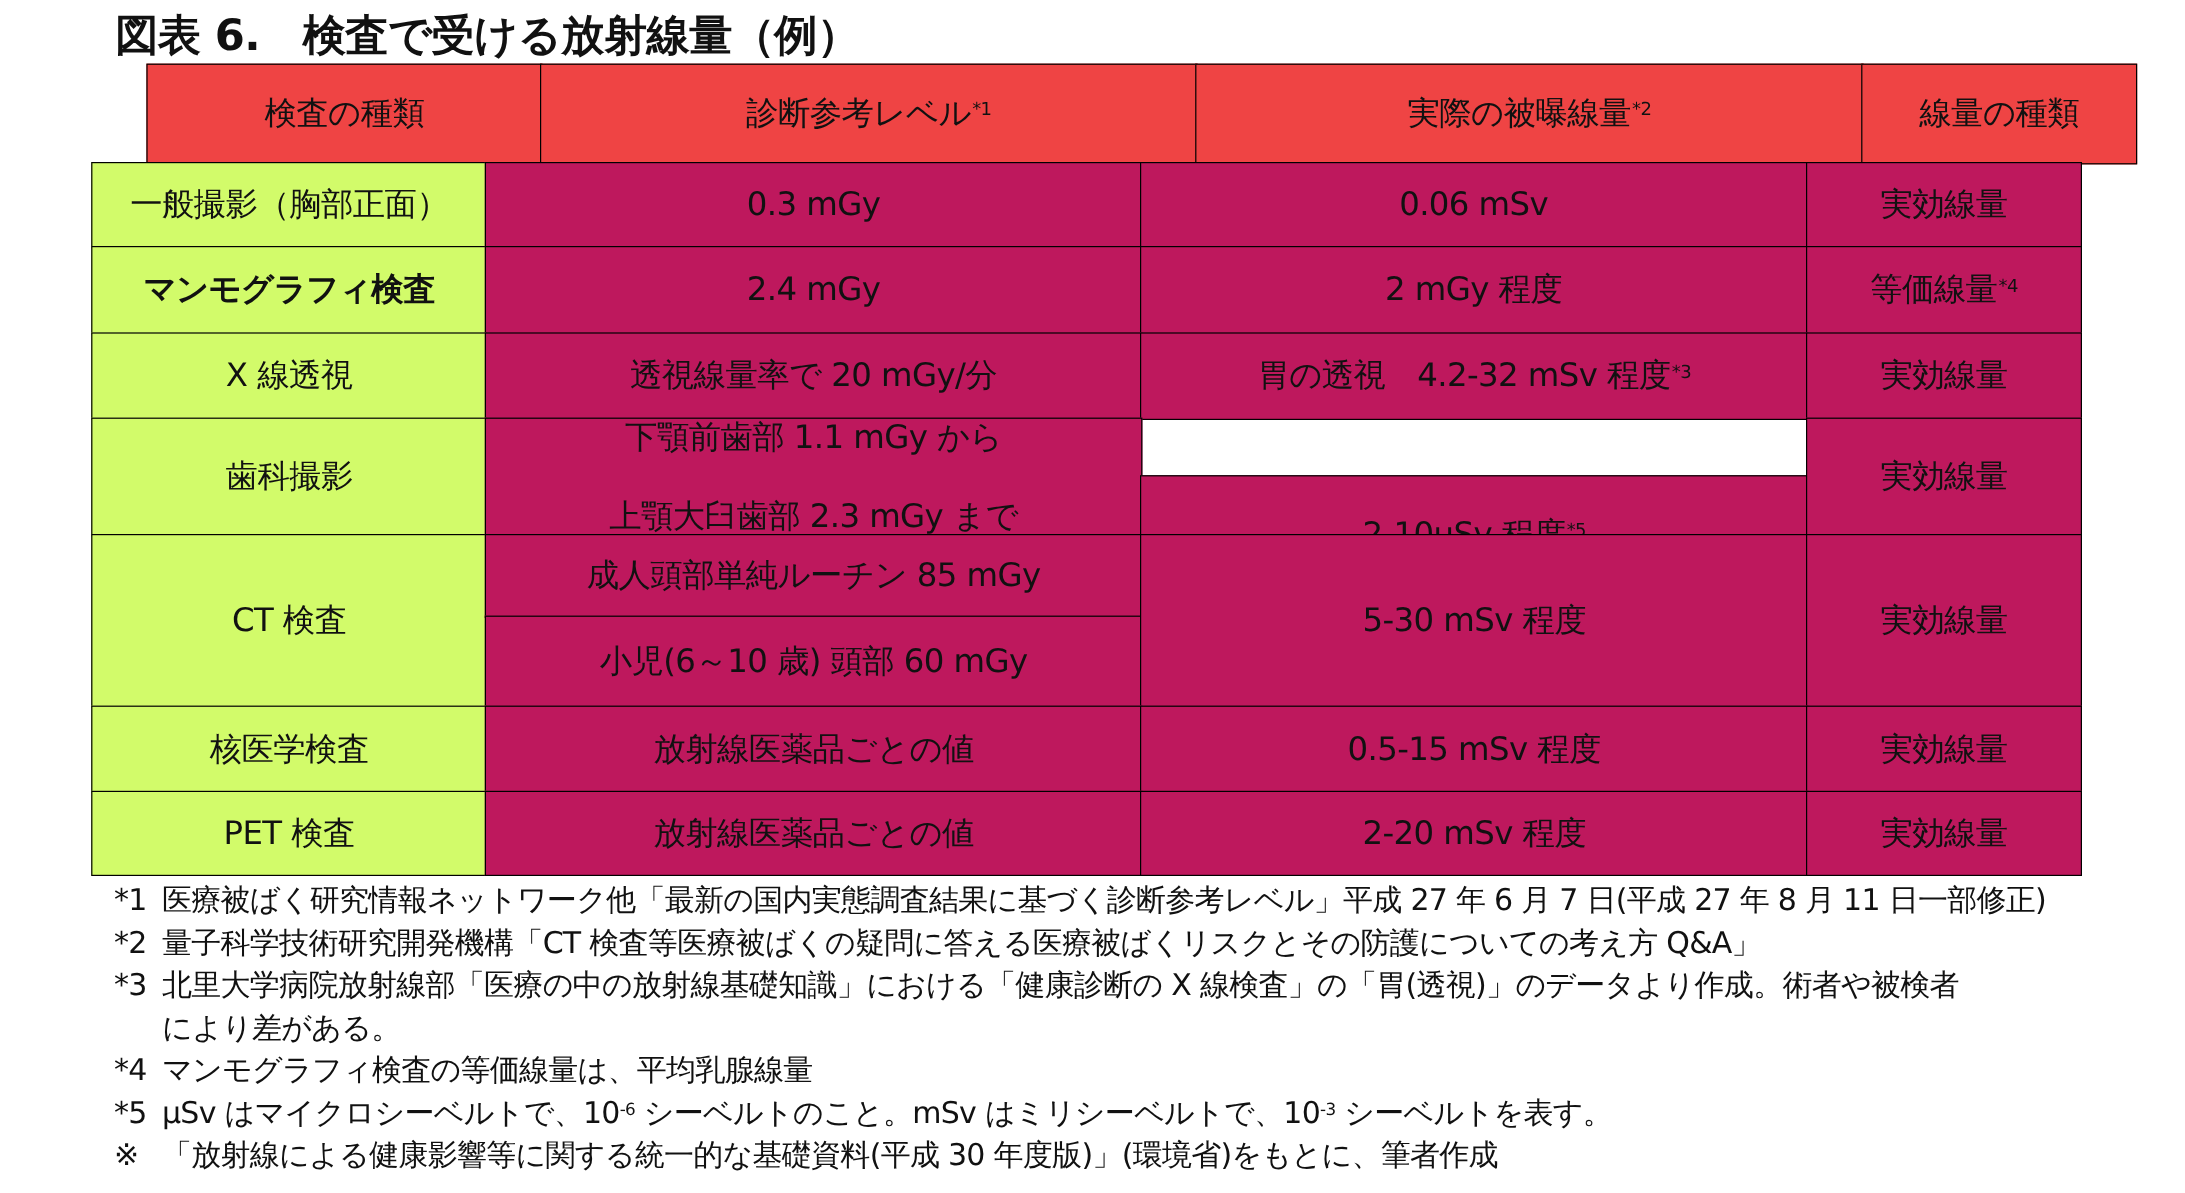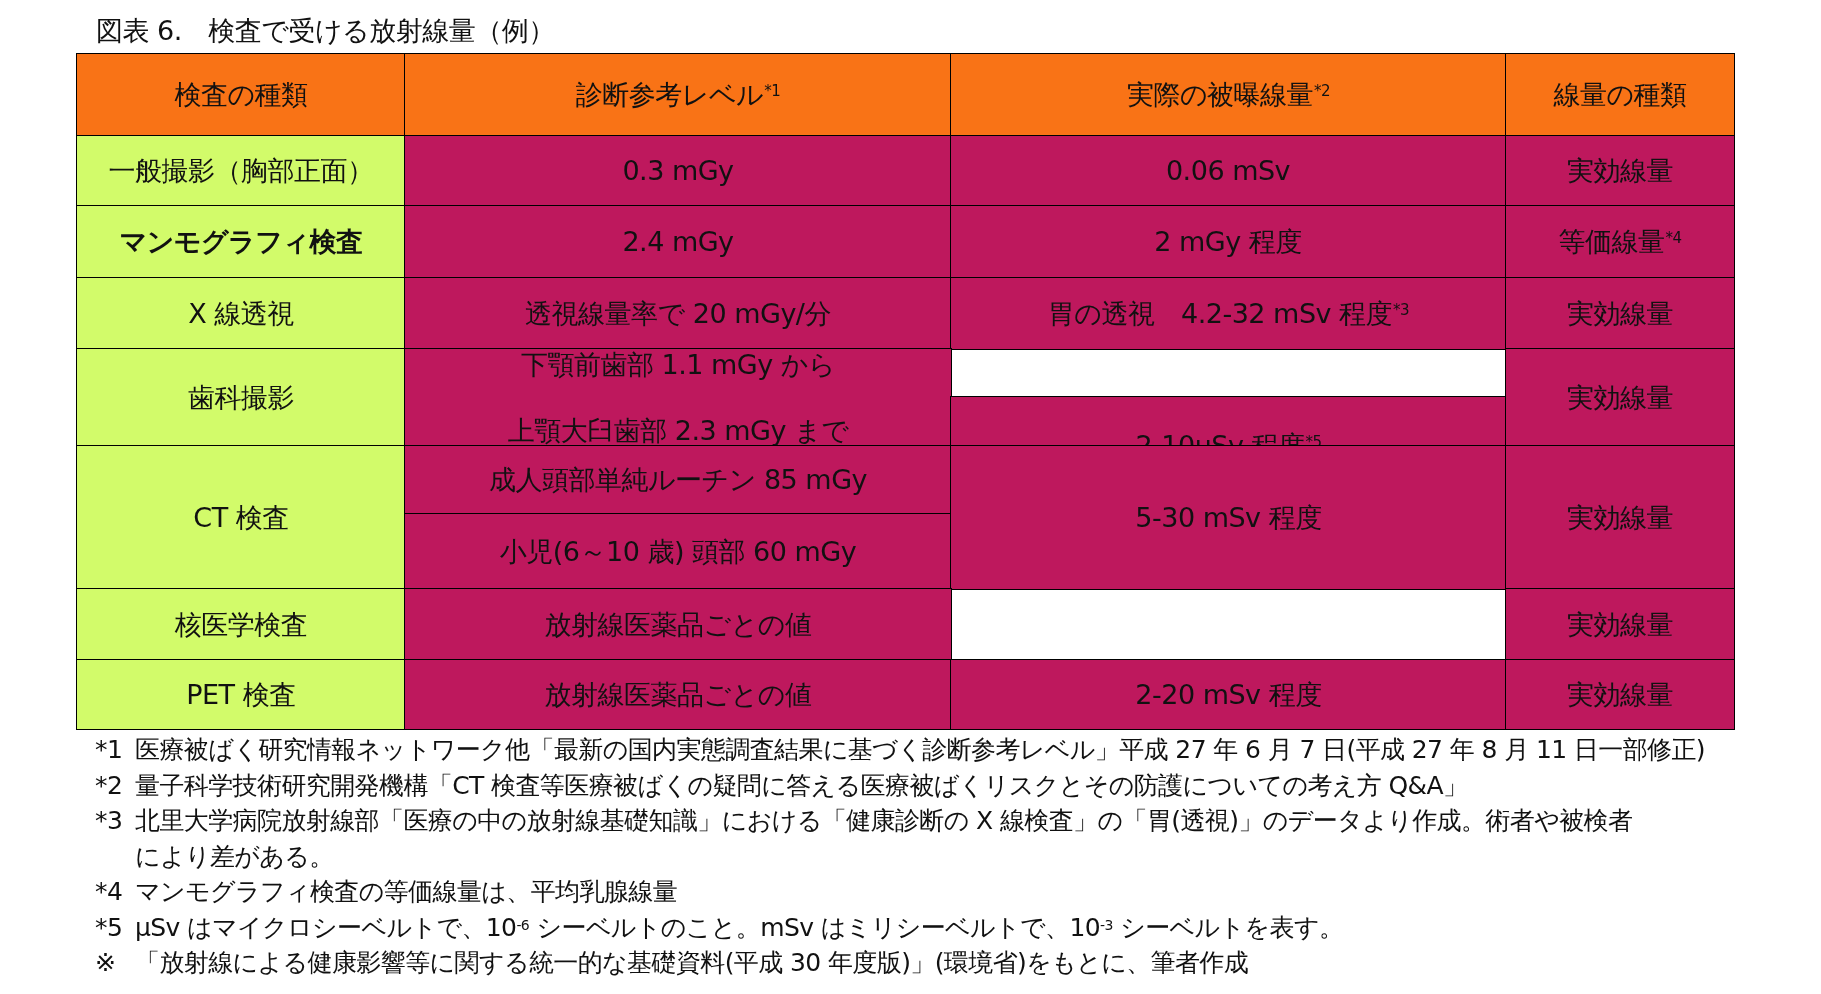--- a/index.html
+++ b/index.html
@@ -1,25 +1,25 @@
 <!DOCTYPE html>
 <html><head>
 <meta charset="utf-8">
 <style>
   html, body { margin:0; padding:0; background:#ffffff; }
   body { width:1821px; height:994px; position:relative; overflow:hidden;
          font-family:"DejaVu Sans", "Liberation Sans", sans-serif; color:#111; }
-  .title { position:absolute; left:96px; top:14px; font-size:27px; line-height:34px;
-           font-weight:normal; letter-spacing:-0.5px; white-space:nowrap; }
+  .title { position:absolute; left:96px; top:14px; font-size:36px; line-height:34px;
+           font-weight:bold; letter-spacing:-0.5px; white-space:nowrap; }
   .tbl { position:absolute; left:76px; top:53px; width:1659px; height:676px; }
   .cell { position:absolute; box-sizing:border-box; border:1.5px solid #000;
           display:flex; flex-direction:column; align-items:center; justify-content:center;
           text-align:center; font-size:27px; line-height:38px; letter-spacing:-0.5px;
           white-space:nowrap; background:#be185d; }
-  .hdr { background:#f97316; }
+  .hdr { background:#ef4444;margin-left:46px; }
   .first { background:#D2FB6A; }
   sup { font-size:15px; vertical-align:top; position:relative; top:-4px; margin-left:1px; }
   .notes { position:absolute; left:95px; top:732px; width:1700px; font-size:25px;
            line-height:35.5px; letter-spacing:-0.6px; }
   .note { display:flex; white-space:nowrap; height:35.5px; }
   .mark { width:40px; flex:none; }
   .ntext { white-space:nowrap; }
   .cont { padding-left:40px; }
   .sup-inline { font-size:14px; vertical-align:top; position:relative; top:-2px; }
 </style>
@@ -111,20 +111,23 @@
   <div class="cell" style="left:1429px;top:392px;width:230px;height:145px;">
       <span>実効線量</span>
     </div>
 
   <div class="cell first" style="left:0;top:535px;width:330px;height:73px;">
       <span>核医学検査</span>
     </div>
   <div class="cell" style="left:328px;top:535px;width:548px;height:73px;">
       <span>放射線医薬品ごとの値</span>
     </div>
+  <div class="cell" style="left:874px;top:535px;width:557px;height:73px;">
+      <span>0.5-15 mSv 程度</span>
+    </div>
   <div class="cell" style="left:1429px;top:535px;width:230px;height:73px;">
       <span>実効線量</span>
     </div>
 
   <div class="cell first" style="left:0;top:606px;width:330px;height:71px;">
       <span>PET 検査</span>
     </div>
   <div class="cell" style="left:328px;top:606px;width:548px;height:71px;">
       <span>放射線医薬品ごとの値</span>
     </div>

